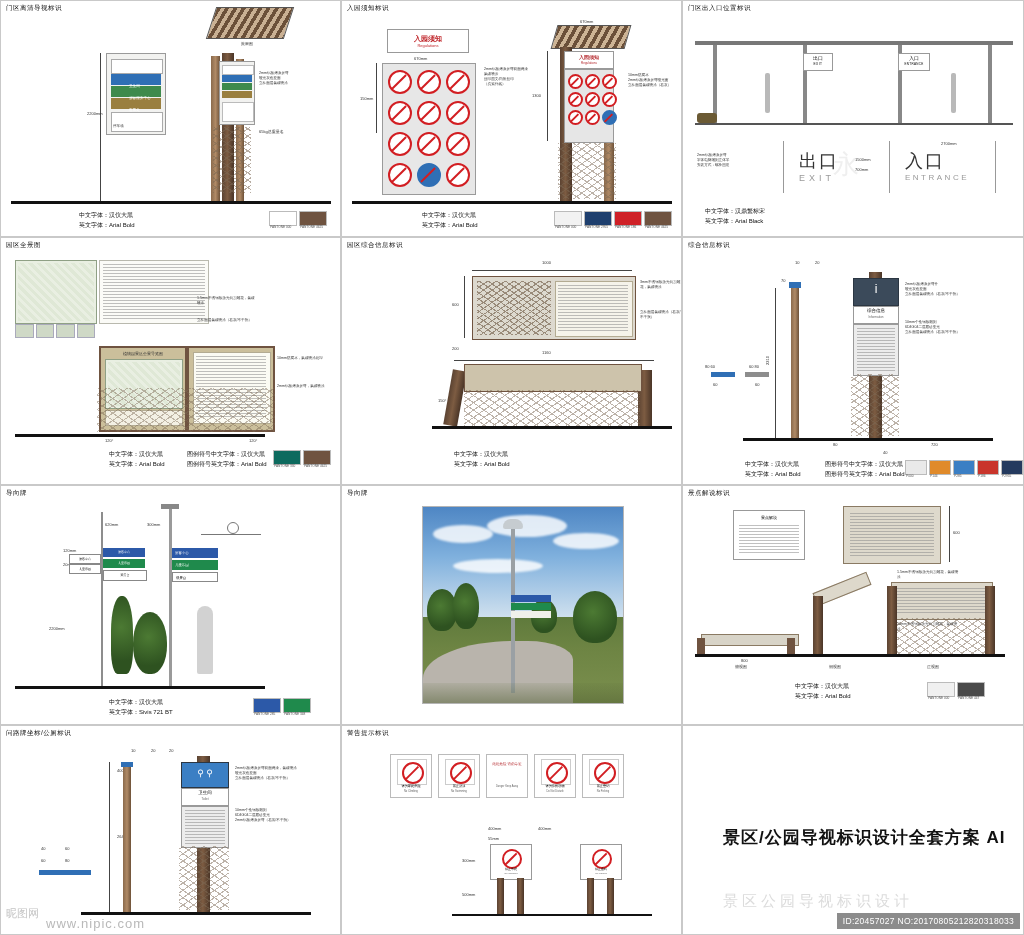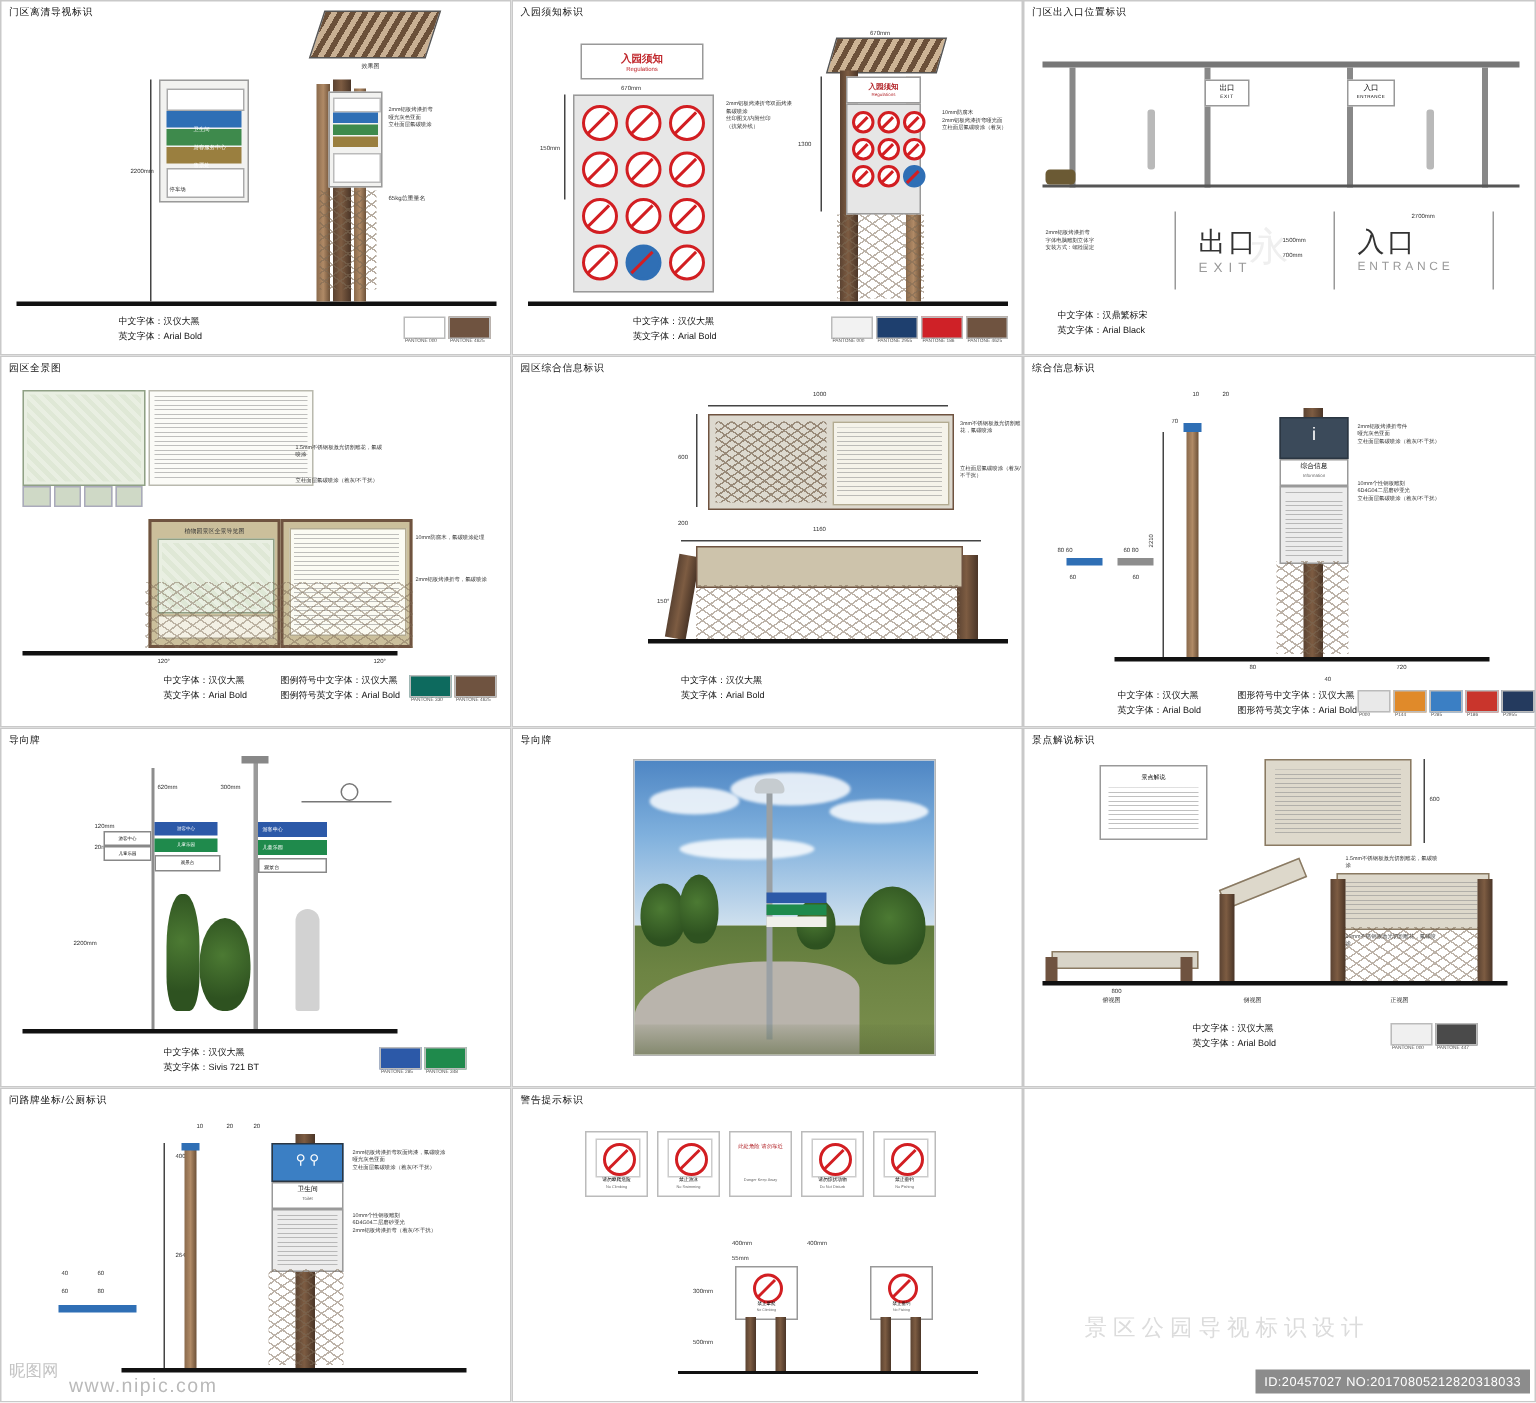--- a/index.html
+++ b/index.html
@@ -623,20 +623,21 @@
     </div>
     <div class="post" style="left:245px;top:152px;width:7px;height:36px;"></div>
     <div class="post" style="left:265px;top:152px;width:7px;height:36px;"></div>
 
     <div class="dim" style="left:120px;top:132px;">300mm</div>
     <div class="dim" style="left:120px;top:166px;">500mm</div>
     <div class="baseline" style="left:110px;top:188px;width:200px;height:2px;"></div>
   </div>
 
   <div class="cell" style="left:682px;top:725px;width:342px;height:210px;">
-    <div class="ghost" style="left:40px;top:150px;">景区公园导视标识设计</div>
+    <div class="bigtitle" style="left:40px;top:100px;">景区/公园导视标识设计全套方案 AI</div>
+    <div class="ghost" style="left:40px;top:166px;">景区公园导视标识设计</div>
   </div>
 
   <div class="wm-cn">昵图网</div>
   <div class="watermark" style="left:46px;">www.nipic.com</div>
   <div class="idbar">ID:20457027 NO:20170805212820318033</div>
 
 </div>
 
 </body></html>

